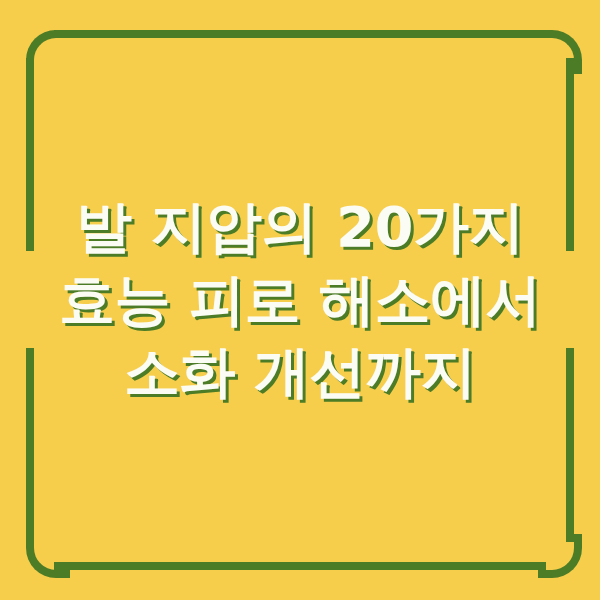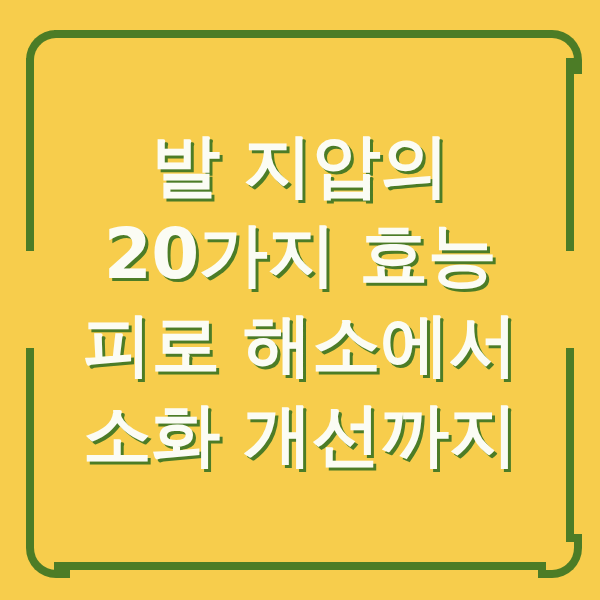--- a/index.html
+++ b/index.html
@@ -114,21 +114,21 @@
     align-items: center;
     justify-content: center;
     box-sizing: border-box;
     padding: 60px 52px;
   }
   #headline {
     margin: 0;
     width: 100%;
     text-align: center;
     font-family: "DejaVu Sans", "Liberation Sans", sans-serif;
-    font-size: 69px;
+    font-size: 56px;
     font-weight: bold;
     line-height: 1.30;
     letter-spacing: -0.5px;
     color: #FBFCF4;
     text-shadow: 3px 3px 0 #4C7C26;
     word-break: keep-all;
     overflow-wrap: break-word;
   }
 </style>
 </head>

